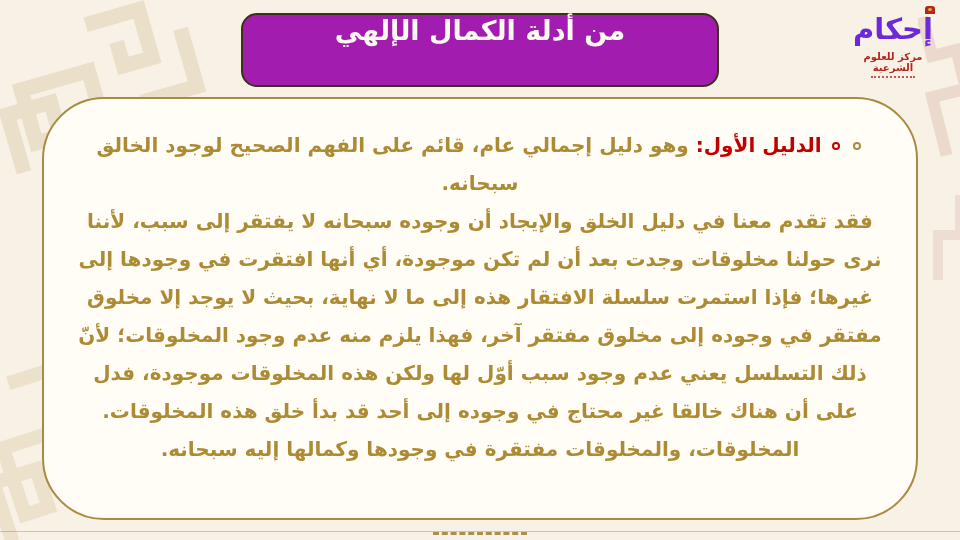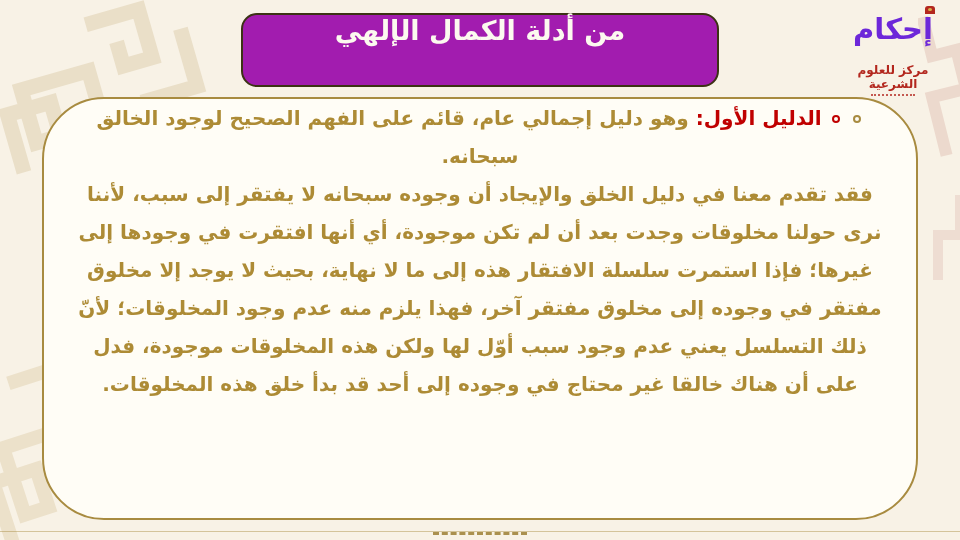--- a/index.html
+++ b/index.html
@@ -22,28 +22,28 @@
   
   .logo{position:absolute;top:14px;left:845px;width:96px;text-align:center;}
   .logo-word{position:relative;display:inline-block;color:#6d28d9;font-size:29px;font-weight:bold;line-height:1.05;}
   .logo-crown{
     position:absolute;top:-8px;right:-2px;width:10px;height:8px;background:#b3271e;
     border-radius:3px 3px 0 0;
   }
   .logo-crown::after{
     content:"";position:absolute;left:3px;top:2px;width:4px;height:3px;background:#d8b24a;border-radius:50%;
   }
-  .logo-sub{color:#b3271e;font-size:12px;font-weight:bold;margin-top:19px;}
+  .logo-sub{color:#b3271e;font-size:10px;font-weight:bold;margin-top:7px;}
   .logo-tagline{width:44px;margin:3px auto 0;border-top:2px dotted #b3271e;opacity:.75;}
 
   
   .content-box{
     position:absolute;top:97px;left:42px;width:876px;height:423px;box-sizing:border-box;
     background:#fffdf6;border:2px solid #a88b40;border-radius:62px;
-    padding:0 26px 10px;
+    padding:27px 26px 10px;
   }
   .body-text{
     color:#ad8b35;font-weight:bold;font-size:20px;line-height:38px;
     text-align:center;direction:rtl;
   }
   .body-text p{margin:0;}
   .lead-label{color:#c00000;}
   .bullet-ring{
     display:inline-block;width:8px;height:8px;border-radius:50%;
     box-sizing:border-box;margin:0 3px;vertical-align:2px;
@@ -105,19 +105,20 @@
 
   <div class="content-box">
     <div class="body-text">
       <p>
         <span class="bullet-ring ring-gold"></span>
         <span class="bullet-ring ring-red"></span>
         <span class="lead-label">الدليل الأول:</span>
         <span> وهو دليل إجمالي عام، قائم على الفهم الصحيح لوجود الخالق سبحانه.</span>
       </p>
       <p>فقد تقدم معنا في دليل الخلق والإيجاد أن وجوده سبحانه لا يفتقر إلى سبب، لأننا نرى حولنا مخلوقات وجدت بعد أن لم تكن موجودة، أي أنها افتقرت في وجودها إلى غيرها؛ فإذا استمرت سلسلة الافتقار هذه إلى ما لا نهاية، بحيث لا يوجد إلا مخلوق مفتقر في وجوده إلى مخلوق مفتقر آخر، فهذا يلزم منه عدم وجود المخلوقات؛ لأنّ ذلك التسلسل يعني عدم وجود سبب أوّل لها ولكن هذه المخلوقات موجودة، فدل على أن هناك خالقا غير محتاج في وجوده إلى أحد قد بدأ خلق هذه المخلوقات.</p>
+      <p>المخلوقات، والمخلوقات مفتقرة في وجودها وكمالها إليه سبحانه.</p>
     </div>
   </div>
 
   <div class="footer-hairline"></div>
   <div class="footer-dashes"></div>
 
 </div>
 
 </body></html>

